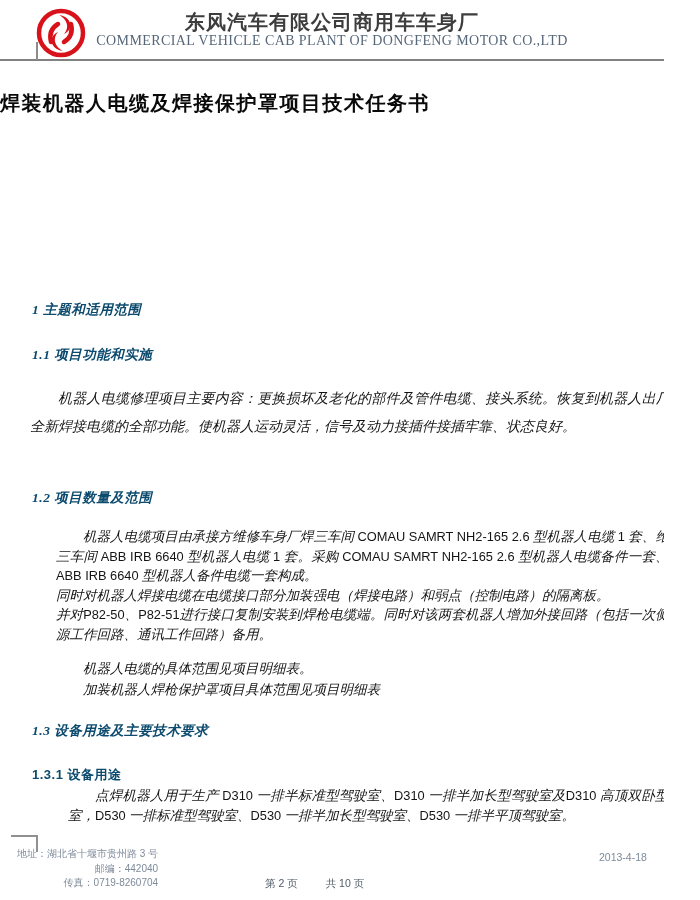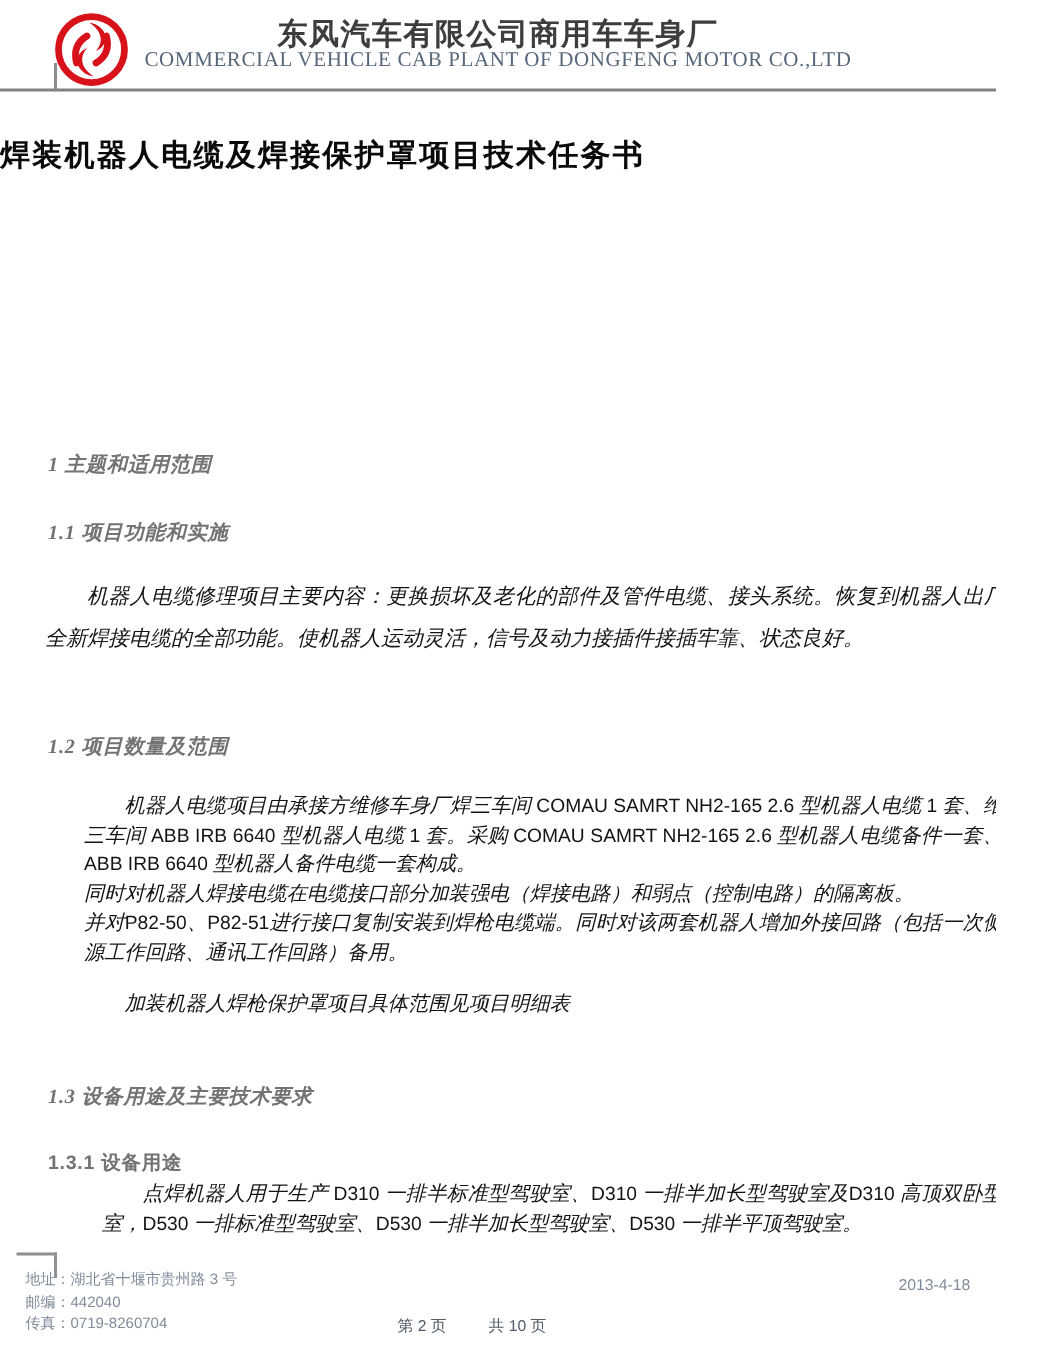--- a/index.html
+++ b/index.html
@@ -37,42 +37,42 @@
   }
   .cn {
     position:absolute; left:30px; width:640px;
     font-style:italic; text-align:justify; color:#141414;
   }
   .body-lg { font-size:14px; line-height:27.5px; }
   .body-sm { font-size:13.5px; line-height:19.5px;margin-left:26px; }
   .ind { text-indent:2em; }
   .sec-h {
     position:absolute; left:32px; font-style:italic; font-weight:bold;
-    font-size:13.5px; color:#737373; letter-spacing:0.5px;
+    font-size:13.5px; color:#0c4a6e; letter-spacing:0.5px;
   }
   .p1 { top:196px; }
   .s1 { top:301px; }
   .s11 { top:346px; }
   .p2 { top:385px; }
   .s12 { top:489px; }
   .p3 { top:527px; }
   .p4 { top:658px; line-height:21px; }
   .s13 { top:722px; }
   .s131 { top:766px; font-style:normal; font-family:"Liberation Sans", sans-serif; font-weight:bold; font-size:13px; }
   .p5 { top:786px; padding-left:12px; }
   .latin { font-style:normal; font-family:"Liberation Sans", sans-serif; font-size:0.95em; }
   
   .mark { position:absolute; background:#909090; }
   .bl-h { left:11px;  top:835px; width:27px; height:2px; }
   .bl-v { left:36px;  top:835px; width:2px;  height:17px; }
   .br-h { left:668px; top:837px; width:25px; height:2px; }
   .br-v { left:668px; top:837px; width:2px;  height:21px; }
   .ftr-left {
     position:absolute; left:17px; top:847px; font-size:10px; line-height:14.5px;
-    color:#7e8b9a; font-family:"Liberation Sans", sans-serif;
+    color:#7e8b9a; font-family:"Liberation Sans", sans-serif;text-align:right;
   }
   .ftr-center {
     position:absolute; left:265px; top:849px; font-size:10.5px;
     color:#4f5b66; font-family:"Liberation Sans", sans-serif; display:flex; gap:28px;margin-top:28px;
   }
   .ftr-date {
     position:absolute; left:599px; top:851px; font-size:10.5px;
     color:#7e8b9a; font-family:"Liberation Sans", sans-serif;
   }
 </style>
@@ -106,20 +106,21 @@
 
   <div class="sec-h s12">1.2 项目数量及范围</div>
 
   <div class="cn body-sm p3">
     <div class="ind latinize">机器人电缆项目由承接方维修车身厂焊三车间 <span class="latin">COMAU SAMRT NH2-165 2.6</span> 型机器人电缆 <span class="latin">1</span> 套、维修焊三车间 <span class="latin">ABB IRB 6640</span> 型机器人电缆 <span class="latin">1</span> 套。采购 <span class="latin">COMAU SAMRT NH2-165 2.6</span> 型机器人电缆备件一套、采购 <span class="latin">ABB IRB 6640</span> 型机器人备件电缆一套构成。</div>
     <div class="latinize">同时对机器人焊接电缆在电缆接口部分加装强电（焊接电路）和弱点（控制电路）的隔离板。</div>
     <div class="latinize">并对<span class="latin">P82-50</span>、<span class="latin">P82-51</span>进行接口复制安装到焊枪电缆端。同时对该两套机器人增加外接回路（包括一次侧主电源工作回路、通讯工作回路）备用。</div>
   </div>
 
   <div class="cn body-sm p4">
+    <div class="ind">机器人电缆的具体范围见项目明细表。</div>
     <div class="ind">加装机器人焊枪保护罩项目具体范围见项目明细表</div>
   </div>
 
   <div class="sec-h s13">1.3 设备用途及主要技术要求</div>
   <div class="sec-h s131">1.3.1 设备用途</div>
 
   <div class="cn body-sm ind p5 latinize">点焊机器人用于生产 <span class="latin">D310</span> 一排半标准型驾驶室、<span class="latin">D310</span> 一排半加长型驾驶室及<span class="latin">D310</span> 高顶双卧型驾驶室，<span class="latin">D530</span> 一排标准型驾驶室、<span class="latin">D530</span> 一排半加长型驾驶室、<span class="latin">D530</span> 一排半平顶驾驶室。</div>
 
   <div class="mark bl-h"></div>
   <div class="mark bl-v"></div>

